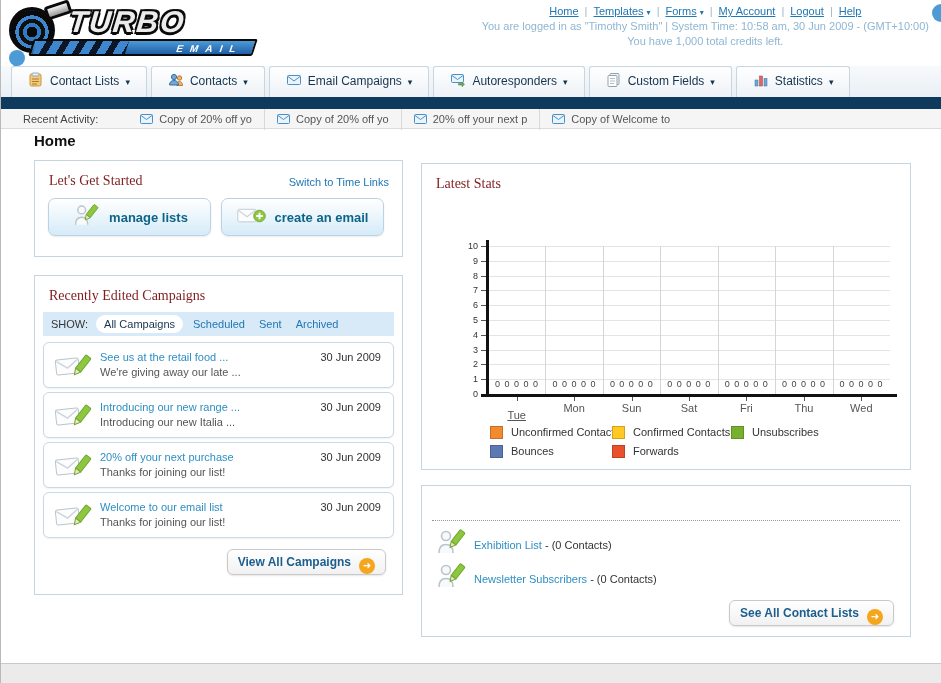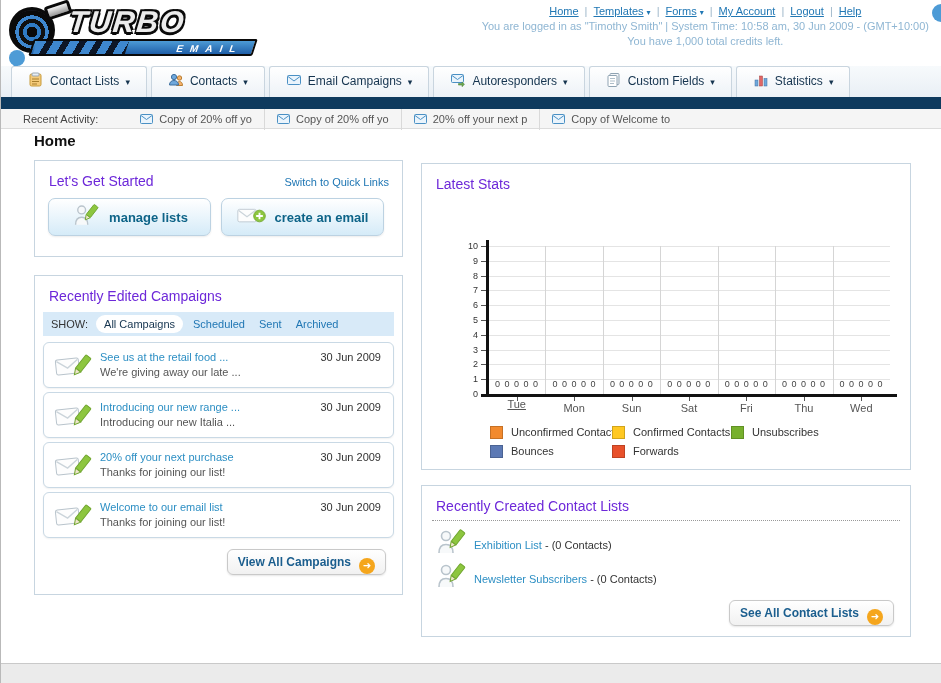--- a/index.html
+++ b/index.html
@@ -44,21 +44,21 @@
   .act-label{color:#444;margin-left:22px;margin-right:30px;}
   .act-item{display:inline-block;padding:0 12px;border-left:1px solid #D9D9D9;cursor:pointer;color:#555;}
   .act-item:first-of-type{border-left:none;}
   .act-item .aicon{display:inline-block;vertical-align:-1px;margin-right:6px;}
 
   
   .page-title{position:absolute;left:33px;top:132px;font-size:15px;font-weight:bold;color:#111;margin:0;}
 
   
   .panel{position:absolute;background:#fff;border:1px solid #C7D5E0;}
-  .panel-title{position:absolute;left:14px;top:12px;font-size:14px;color:#6d28d9;}
+  .panel-title{position:absolute;left:14px;top:12px;font-size:14px;color:#7f1d1d;font-family:Liberation Serif, serif;}
 
   .get-started{left:33px;top:160px;width:369px;height:97px;}
   .switch-link{position:absolute;right:13px;top:15px;font-size:11px;color:#2077B4;cursor:pointer;}
   .big-btn{position:absolute;top:37px;width:163px;height:38px;border:1px solid #BCD2E2;border-radius:7px;cursor:pointer;
     background:linear-gradient(#FFFFFF,#D5EBF8);box-shadow:0 1px 2px rgba(0,0,0,0.08);
     font-size:13px;font-weight:bold;color:#0E6488;display:flex;align-items:center;justify-content:center;gap:8px;}
   .big-btn .bicon svg{width:30px;height:26px;}
   #btn-manage{left:13px;} #btn-create{left:186px;}
 
   .campaigns{left:33px;top:275px;width:369px;height:320px;}
@@ -172,21 +172,21 @@
             </svg></span><span>20% off your next p</span></span><span class="act-item"><span class="aicon"><svg width="13" height="10" viewBox="0 0 13 10">
               <rect x="0.5" y="0.5" width="12" height="9" rx="1" fill="#EAF4FC" stroke="#4A90C4"></rect>
               <path d="M1 1.5 6.5 5.5 12 1.5" fill="none" stroke="#4A90C4"></path>
             </svg></span><span>Copy of Welcome to</span></span></span>
   </div>
 
   <h1 class="page-title">Home</h1>
 
   <section class="panel get-started">
     <div class="panel-title">Let's Get Started</div>
-    <span class="switch-link">Switch to Quick Links</span>
+    <span class="switch-link">Switch to Time Links</span>
     <div class="big-btn" id="btn-manage">
       <span class="bicon" id="manage-icon"><svg width="30" height="30" viewBox="0 0 30 30">
             <circle cx="10" cy="8" r="4.5" fill="#F7F9FA" stroke="#B9C4CC" stroke-width="1.6"></circle>
             <path d="M3 25c0-6 3-8.5 7-8.5s7 2.5 7 8.5" fill="#F7F9FA" stroke="#B9C4CC" stroke-width="1.6"></path>
             <g transform="rotate(38 20 12)">
               <rect x="17" y="1" width="6" height="15" rx="1" fill="#8DC63F" stroke="#6FA52E"></rect>
               <path d="M17 16l3 5.5 3-5.5Z" fill="#EFE6CB" stroke="#6FA52E"></path>
             </g>
           </svg></span>
       <span>manage lists</span>
@@ -316,21 +316,21 @@
         <div class="gridv" style="left: 339.1px; top: 12px; height: 148px;"></div>
         <div class="gridv" style="left: 396.6px; top: 12px; height: 148px;"></div>
         <div class="axis-y" style="left: 50px; top: 6px; height: 154px;"></div>
         <div class="axis-x" style="left: 45px; top: 160px; width: 416px;"></div>
         <div class="zero" style="left: 59px; top: 145px;">0</div>
         <div class="zero" style="left: 68.5px; top: 145px;">0</div>
         <div class="zero" style="left: 78px; top: 145px;">0</div>
         <div class="zero" style="left: 87.5px; top: 145px;">0</div>
         <div class="zero" style="left: 96.9px; top: 145px;">0</div>
         <div class="xtick" style="left: 80.7px; top: 163px;"></div>
-        <div class="xlab" style="left: 60.7px; top: 164px; text-decoration: underline;">Tue</div>
+        <div class="xlab" style="left: 60.7px; top: 175px; text-decoration: underline;">Tue</div>
         <div class="zero" style="left: 116.4px; top: 145px;">0</div>
         <div class="zero" style="left: 125.9px; top: 145px;">0</div>
         <div class="zero" style="left: 135.4px; top: 145px;">0</div>
         <div class="zero" style="left: 144.9px; top: 145px;">0</div>
         <div class="zero" style="left: 154.4px; top: 145px;">0</div>
         <div class="xtick" style="left: 138.1px; top: 163px;"></div>
         <div class="xlab" style="left: 118.1px; top: 168px;">Mon</div>
         <div class="zero" style="left: 173.9px; top: 145px;">0</div>
         <div class="zero" style="left: 183.3px; top: 145px;">0</div>
         <div class="zero" style="left: 192.8px; top: 145px;">0</div>
@@ -369,21 +369,20 @@
       </div>
     <div id="legend"></div>
   <div class="legend-item" style="left: 68px; top: 262px;"><span class="swatch" style="background: rgb(242, 138, 46);"></span><span>Unconfirmed Contacts</span></div>
       <div class="legend-item" style="left: 190px; top: 262px;"><span class="swatch" style="background: rgb(255, 200, 34);"></span><span>Confirmed Contacts</span></div>
       <div class="legend-item" style="left: 309px; top: 262px;"><span class="swatch" style="background: rgb(119, 176, 45);"></span><span>Unsubscribes</span></div>
       <div class="legend-item" style="left: 68px; top: 281px;"><span class="swatch" style="background: rgb(92, 121, 180);"></span><span>Bounces</span></div>
       <div class="legend-item" style="left: 190px; top: 281px;"><span class="swatch" style="background: rgb(232, 81, 43);"></span><span>Forwards</span></div>
     </section>
 
   <section class="panel lists">
-    <div class="panel-title">Recently Created Contact Lists</div>
     <div class="dotted"></div>
     <div id="list-items">
         <div class="list-item" style="top: 42px;"><span class="licon"><svg width="30" height="30" viewBox="0 0 30 30">
               <circle cx="10" cy="8" r="4.5" fill="#F7F9FA" stroke="#B9C4CC" stroke-width="1.6"></circle>
               <path d="M3 25c0-6 3-8.5 7-8.5s7 2.5 7 8.5" fill="#F7F9FA" stroke="#B9C4CC" stroke-width="1.6"></path>
               <g transform="rotate(38 20 12)">
                 <rect x="17" y="1" width="6" height="15" rx="1" fill="#8DC63F" stroke="#6FA52E"></rect>
                 <path d="M17 16l3 5.5 3-5.5Z" fill="#EFE6CB" stroke="#6FA52E"></path>
               </g>
             </svg></span><span class="list-link">Exhibition List</span><span class="list-detail"> - (0 Contacts)</span></div>

